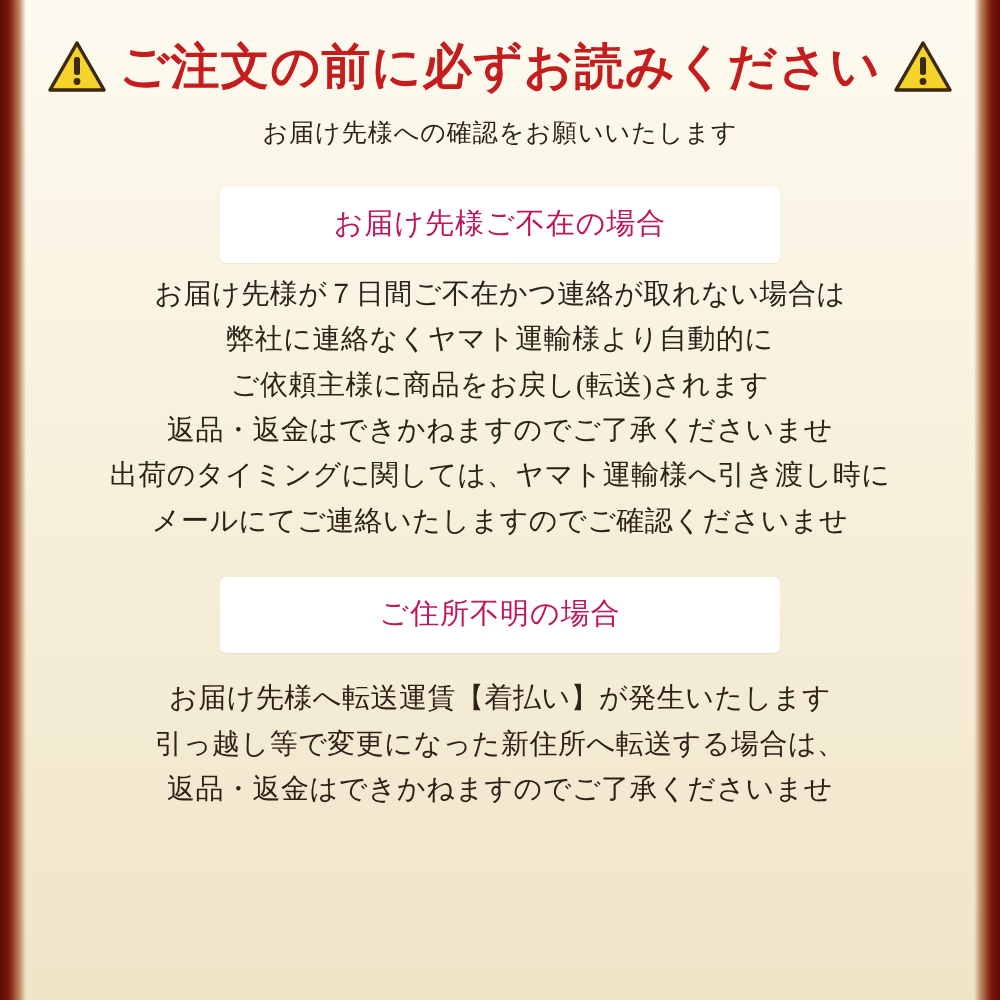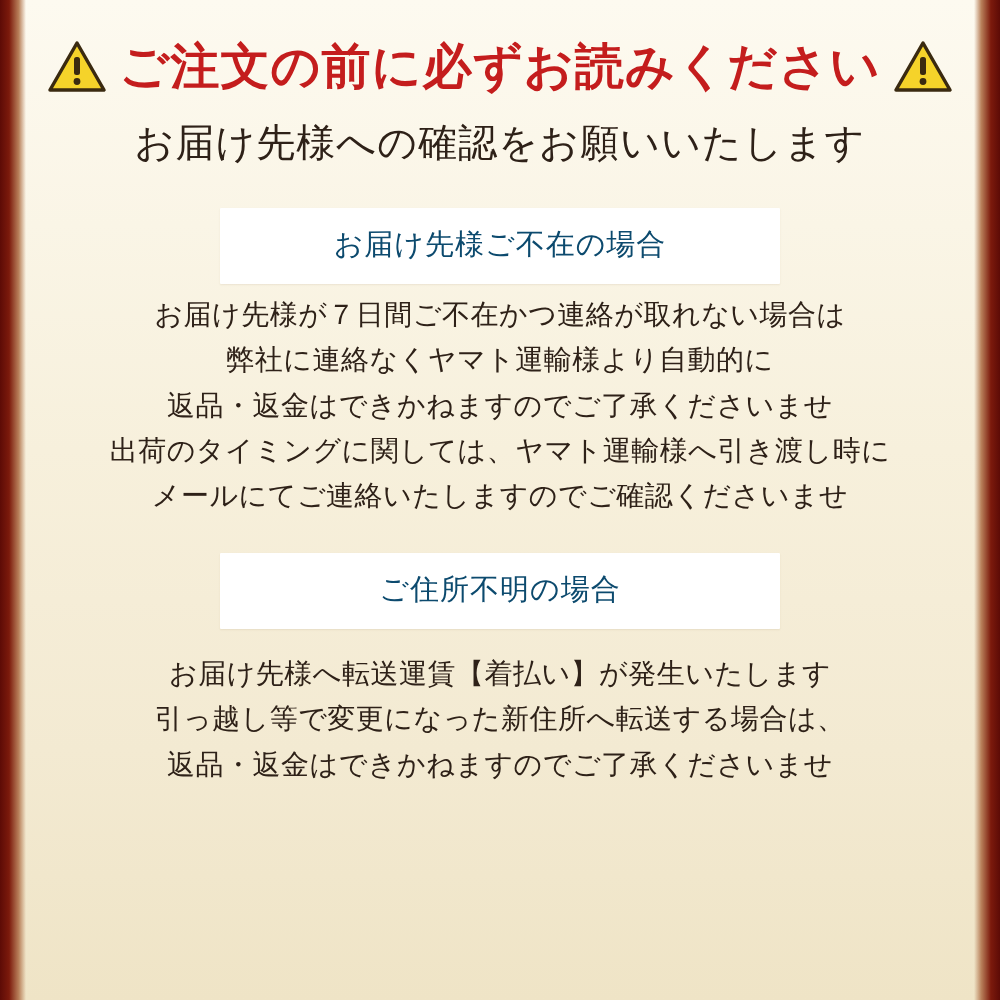--- a/index.html
+++ b/index.html
@@ -66,36 +66,36 @@
   }
   .warn-icon {
     width: 60px;
     height: 54px;
     flex: 0 0 auto;
     display: block;
   }
 
   .subhead {
     margin-top: 22px;
-    font-size: 39px;
+    font-size: 25px;
     color: #2e2118;
     letter-spacing: 1px;
     font-weight: normal;
   }
 
   
   .chip {
     width: 560px;
     margin: 38px auto 0 auto;
     background: #ffffff;
-    border-radius: 1px;
+    border-radius: 6px;
     padding: 17px 10px 19px 10px;
     box-sizing: border-box;
     font-size: 29px;
-    color: #0c4a6e;
+    color: #be185d;
     letter-spacing: 1px;
     box-shadow: 0 1px 2px rgba(120, 90, 50, 0.10);
   }
 
   .para {
     margin-top: 8px;
     font-size: 28px;
     line-height: 1.62;
     color: #2e2118;
     letter-spacing: 0.5px;
@@ -137,20 +137,21 @@
         <circle cx="30" cy="41.5" r="3.4" fill="#3a2a10"></circle>
       </svg>
     </div>
 
     <div class="subhead">お届け先様への確認をお願いいたします</div>
 
     <div class="chip">お届け先様ご不在の場合</div>
     <div class="para">
       <span class="line">お届け先様が７日間ご不在かつ連絡が取れない場合は</span>
       <span class="line">弊社に連絡なくヤマト運輸様より自動的に</span>
+      <span class="line">ご依頼主様に商品をお戻し(転送)されます</span>
       <span class="line">返品・返金はできかねますのでご了承くださいませ</span>
       <span class="line">出荷のタイミングに関しては、ヤマト運輸様へ引き渡し時に</span>
       <span class="line">メールにてご連絡いたしますのでご確認くださいませ</span>
     </div>
 
     <div class="chip second">ご住所不明の場合</div>
     <div class="para second">
       <span class="line">お届け先様へ転送運賃【着払い】が発生いたします</span>
       <span class="line">引っ越し等で変更になった新住所へ転送する場合は、</span>
       <span class="line">返品・返金はできかねますのでご了承くださいませ</span>

